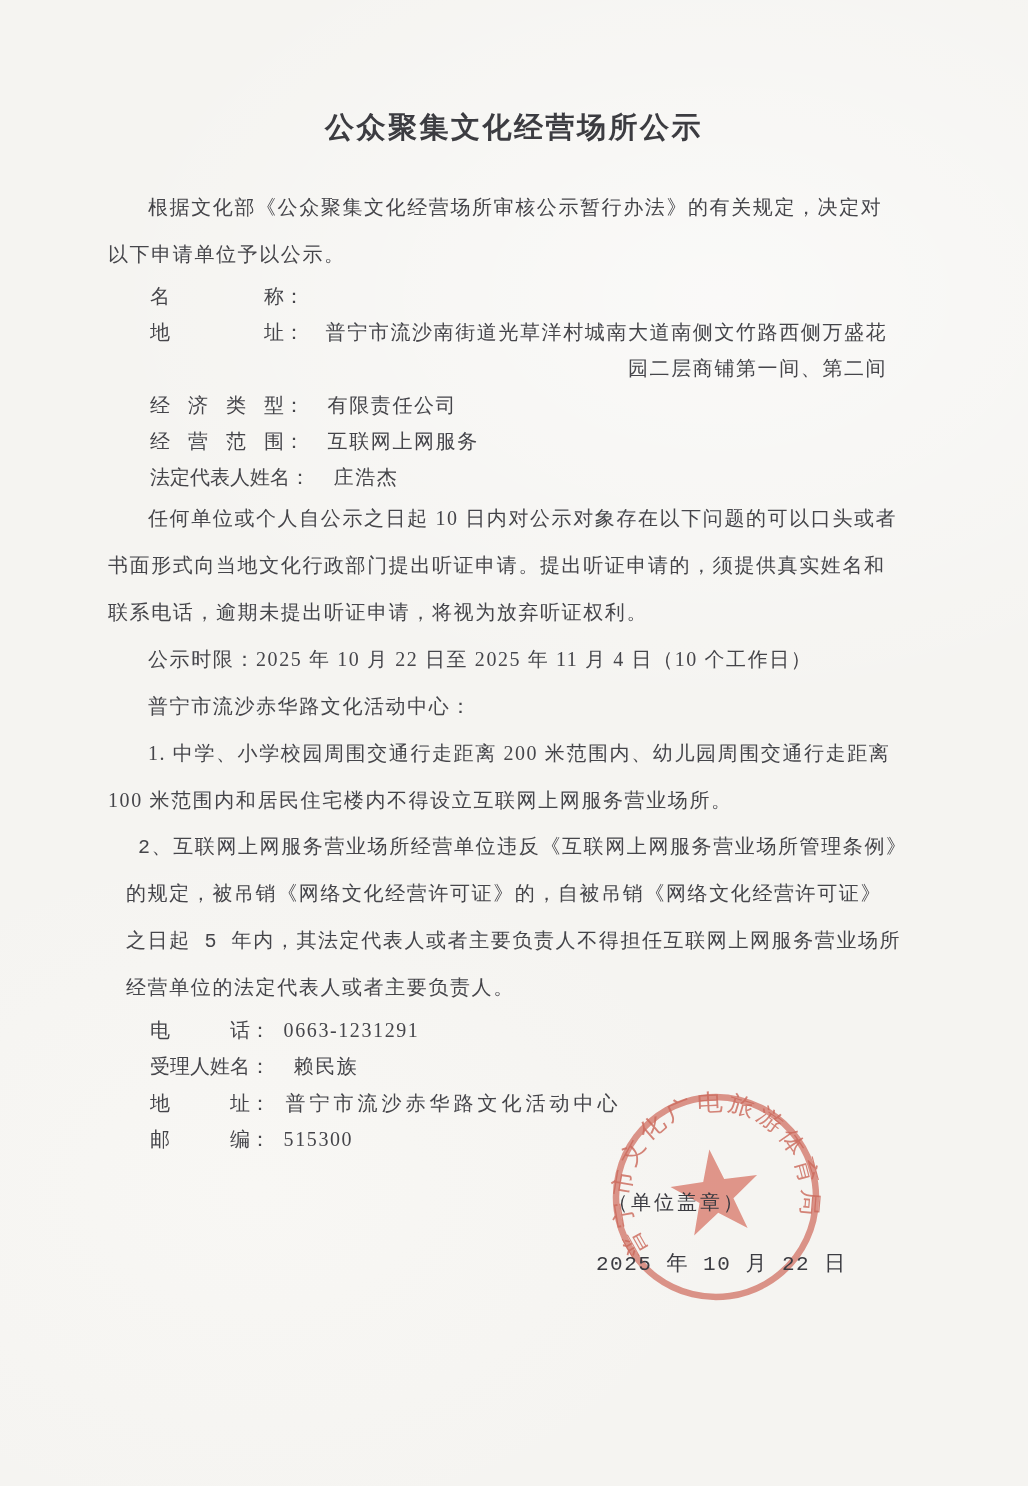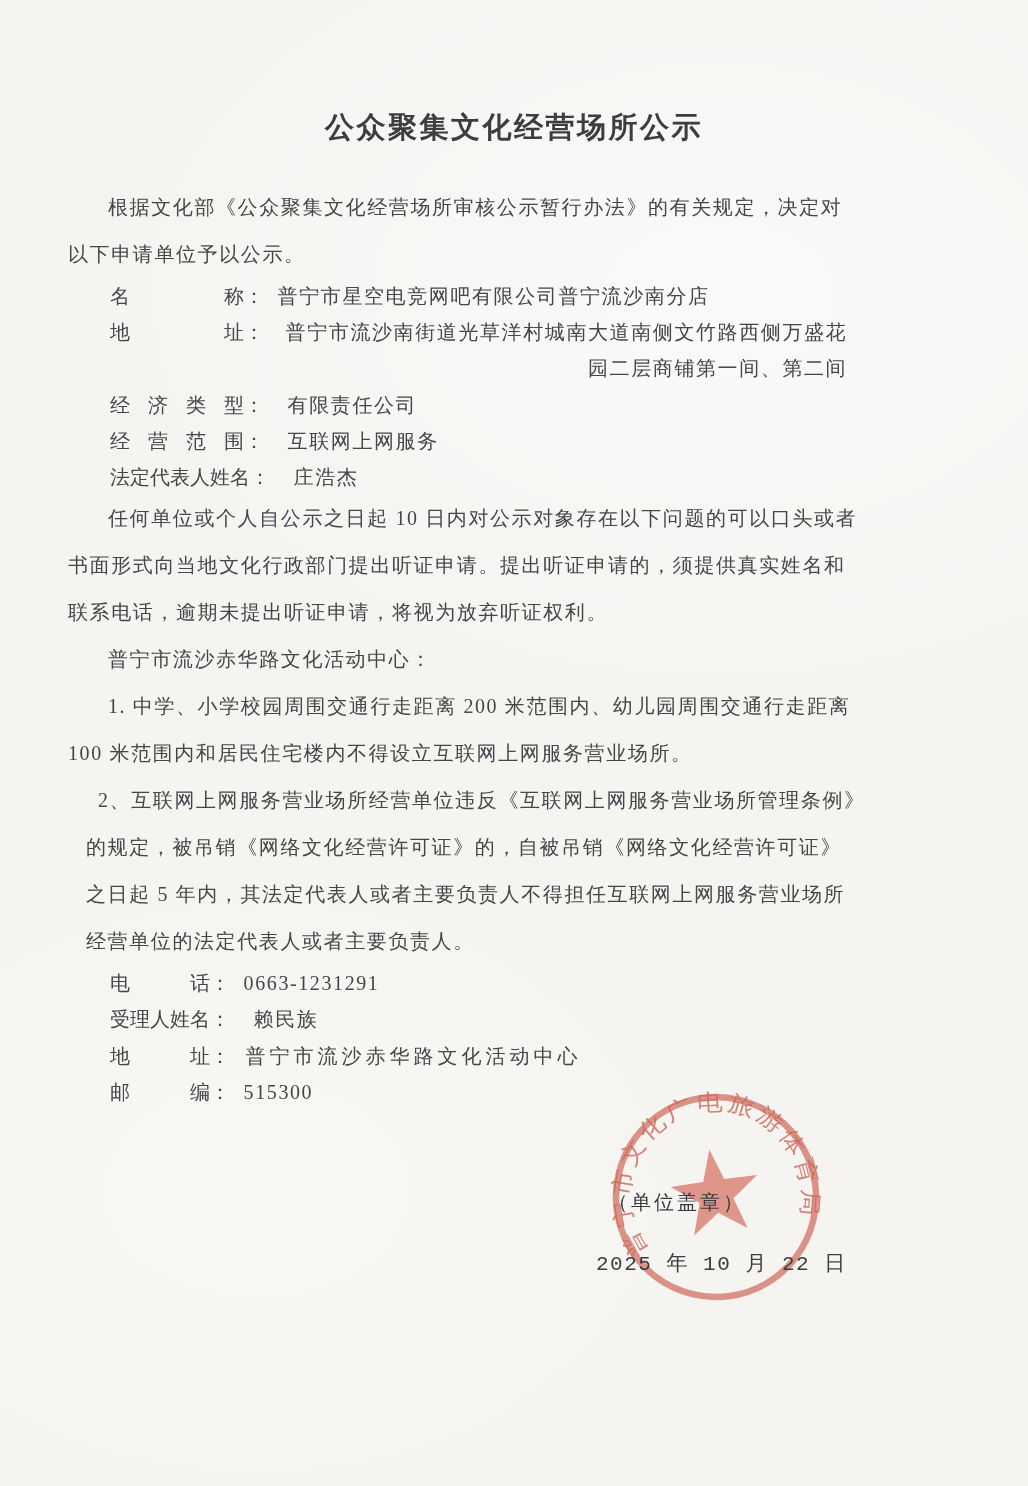--- a/index.html
+++ b/index.html
@@ -10,40 +10,40 @@
     overflow:hidden;
     background:
       radial-gradient(ellipse 900px 600px at 70% 20%, rgba(255,255,255,.5), rgba(255,255,255,0) 70%),
       radial-gradient(ellipse 700px 500px at 25% 80%, rgba(250,249,246,.6), rgba(250,249,246,0) 70%),
       #f5f4f1;
     font-family:"Liberation Serif","DejaVu Serif",serif;
     color:#45454a;
   }
   .content{
     position:absolute;left:0;top:0;right:0;
-    padding:0 68px;
+    padding:0 108px;
   }
   .title{
     margin:104px 0 34px 0;
     font-size:29px;
     line-height:46px;
     font-weight:600;
     letter-spacing:2.5px;
     text-align:center;
     color:#3c3c41;
   }
   .para{
     margin:0;
     font-size:20px;
     line-height:47px;
     letter-spacing:1.6px;
     white-space:pre-line;
   }
   .indent{text-indent:2em;}
-  .block-indent{margin-left:18px;text-indent:12px;}
+  .block-indent{margin-left:18px;text-indent:12px;font-family:Liberation Mono, monospace;}
   .field{
     display:flex;
     align-items:flex-start;
     padding-left:42px;
     font-size:20px;
     line-height:36.2px;
     letter-spacing:1.6px;
   }
   .lbl{
     display:inline-block;
@@ -90,21 +90,20 @@
   <div class="content">
 
     <h1 class="title">公众聚集文化经营场所公示</h1>
 
     <p class="para indent">根据文化部《公众聚集文化经营场所审核公示暂行办法》的有关规定，决定对
 以下申请单位予以公示。</p>
 
     <div class="field">
       <span class="lbl">名称</span>
         <span class="colon">：</span>
-      <span class="val">普宁市星空电竞网吧有限公司普宁流沙南分店</span>
     </div>
 
     <div class="field">
       <span class="lbl">地址</span>
         <span class="colon">：</span>
       <span class="val val-hang">普宁市流沙南街道光草洋村城南大道南侧文竹路西侧万盛花
 园二层商铺第一间、第二间</span>
     </div>
 
     <div class="field">
@@ -121,20 +120,21 @@
 
     <div class="field">
       <span class="lbl lbl-wide">法定代表人姓名</span>
         <span class="colon">：</span>
       <span class="val val-gap">庄浩杰</span>
     </div>
 
     <p class="para indent">任何单位或个人自公示之日起 10 日内对公示对象存在以下问题的可以口头或者
 书面形式向当地文化行政部门提出听证申请。提出听证申请的，须提供真实姓名和
 联系电话，逾期未提出听证申请，将视为放弃听证权利。</p>
+    <p class="para indent">公示时限：2025 年 10 月 22 日至 2025 年 11 月 4 日（10 个工作日）</p>
     <p class="para indent">普宁市流沙赤华路文化活动中心：</p>
     <p class="para indent">1. 中学、小学校园周围交通行走距离 200 米范围内、幼儿园周围交通行走距离
 100 米范围内和居民住宅楼内不得设立互联网上网服务营业场所。</p>
     <p class="para block-indent">2、互联网上网服务营业场所经营单位违反《互联网上网服务营业场所管理条例》
 的规定，被吊销《网络文化经营许可证》的，自被吊销《网络文化经营许可证》
 之日起 5 年内，其法定代表人或者主要负责人不得担任互联网上网服务营业场所
 经营单位的法定代表人或者主要负责人。</p>
 
     <div class="field">
       <span class="lbl lbl-sm">电话</span>

